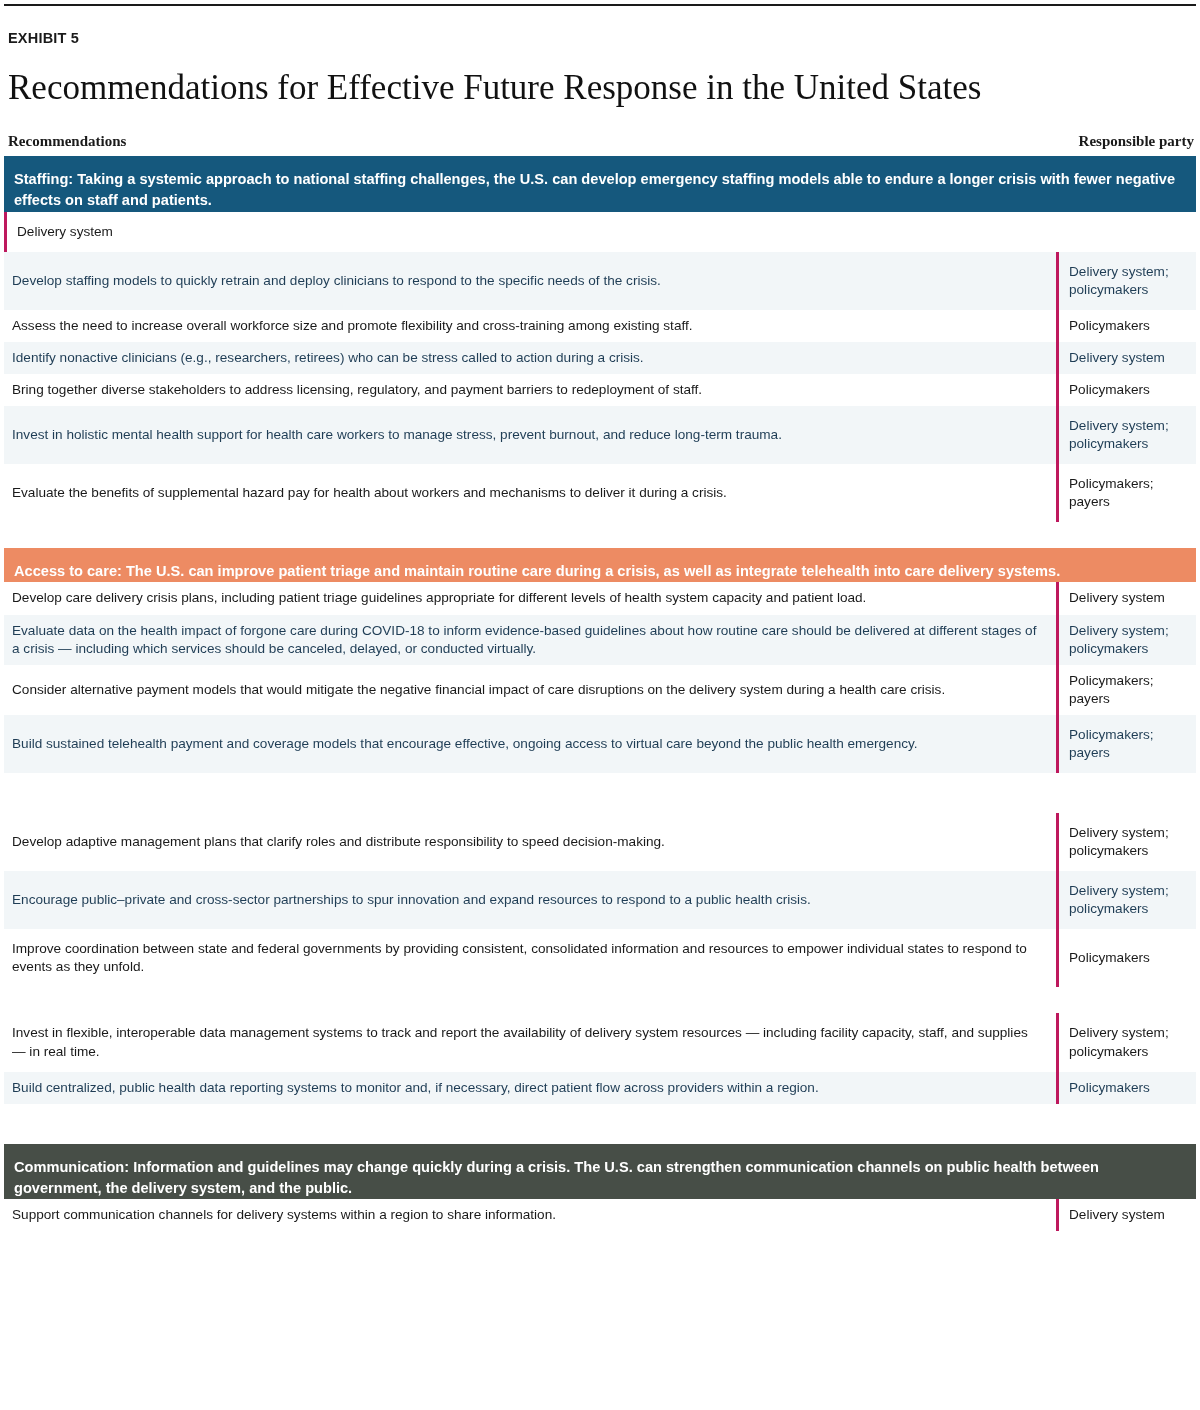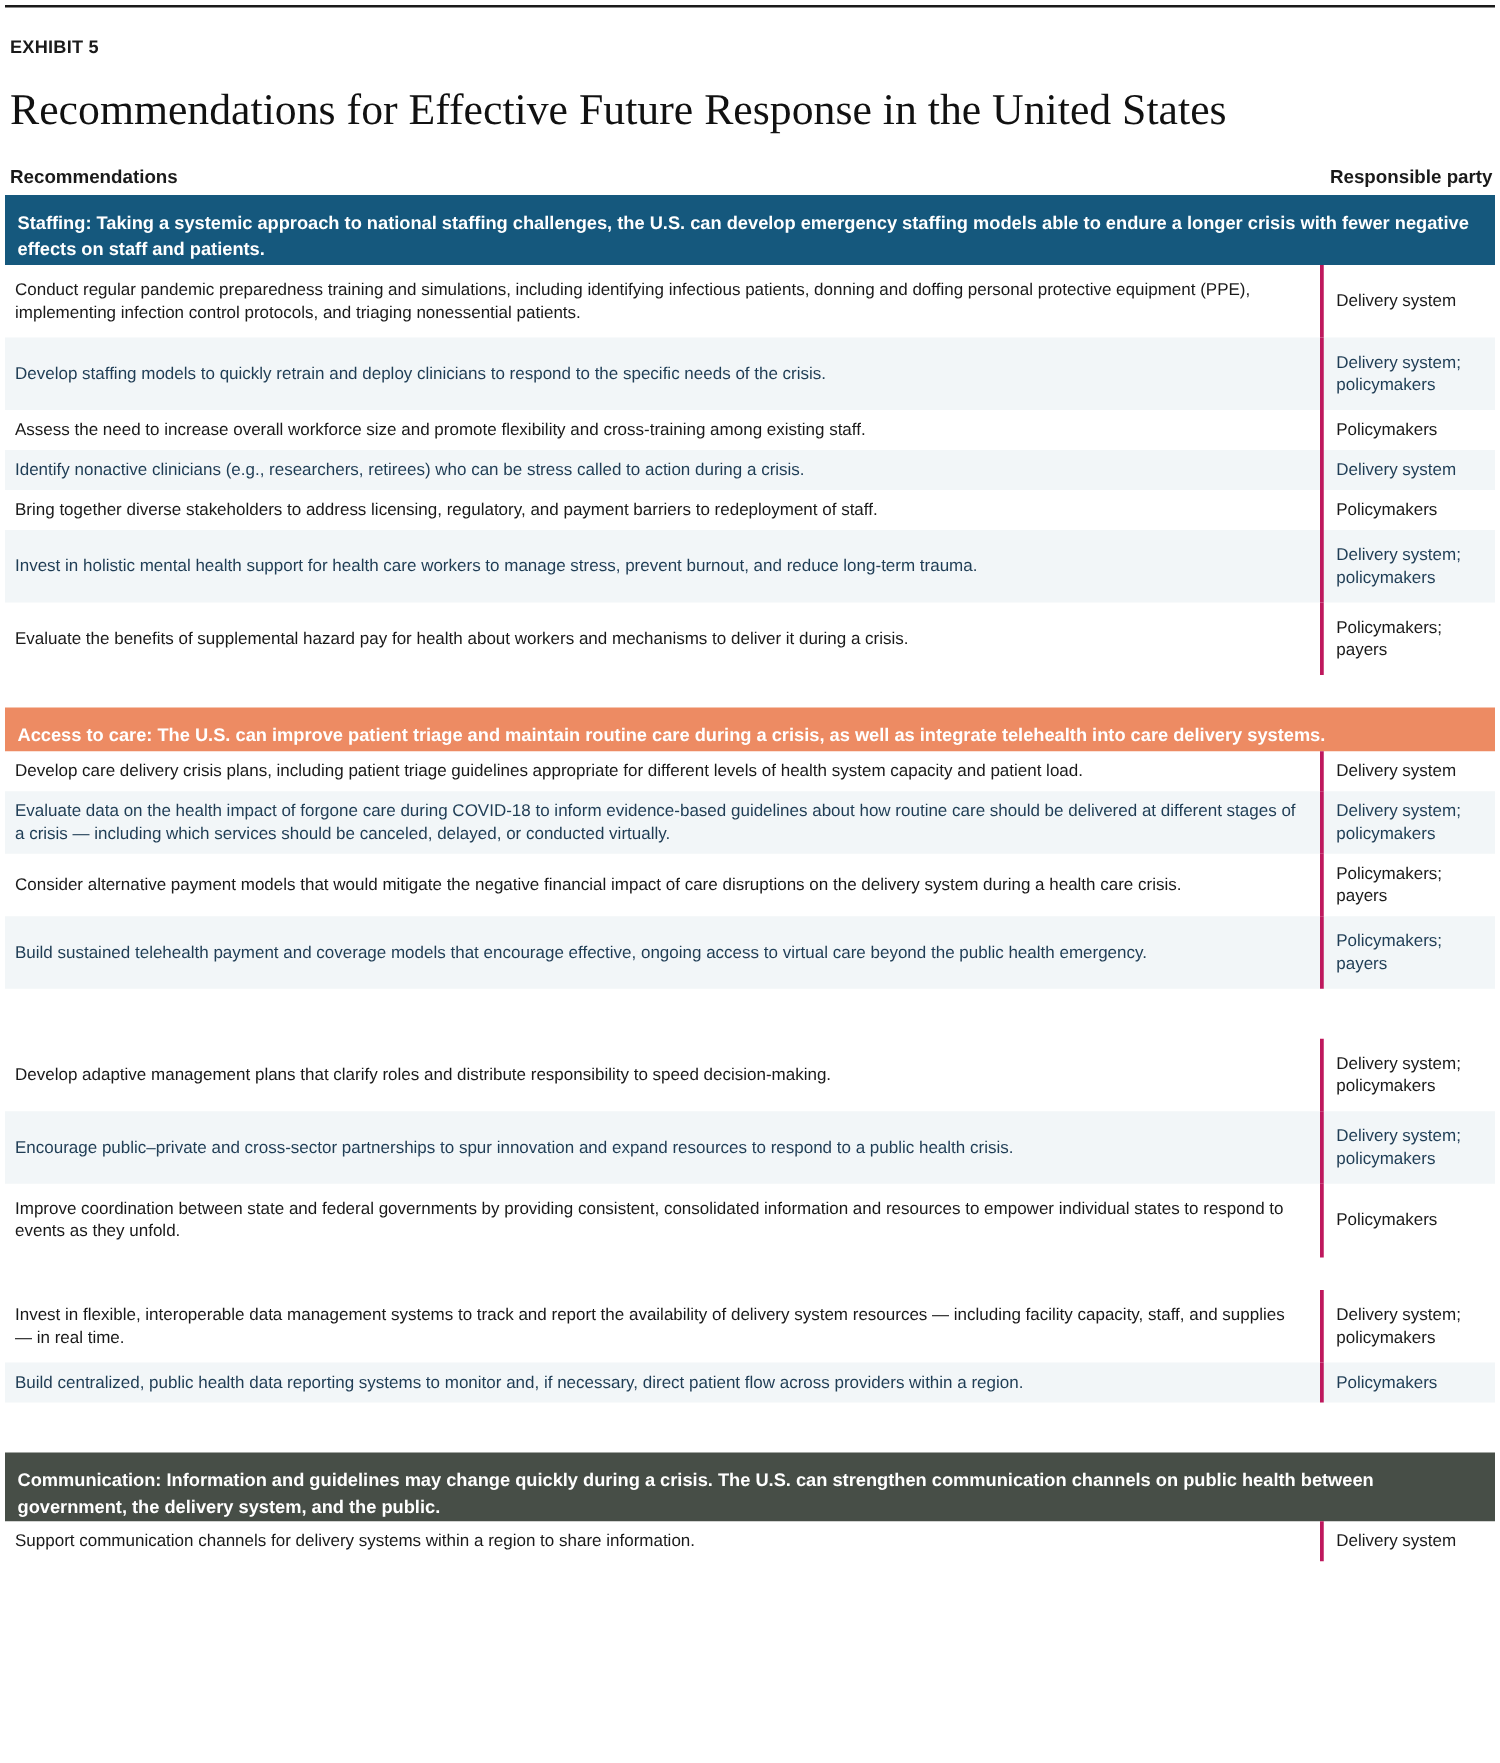--- a/index.html
+++ b/index.html
@@ -39,20 +39,21 @@
     font-weight: 400;
     margin: 22px 0 0 4px;
     line-height: 1.12;
     color: #111111;
   }
 
   
   .col-heads {
     display: flex;
     margin: 26px 0 6px 0;
+    font-family: Liberation Serif, serif;
   }
   .col-heads .c1 {
     flex: 0 0 1052px;
     padding-left: 4px;
     font-size: 15px;
     font-weight: bold;
   }
   .col-heads .c2 {
     flex: 1 1 auto;
     text-align: right;
@@ -122,21 +123,20 @@
 
   <div class="col-heads">
     <div class="c1">Recommendations</div>
     <div class="c2">Responsible party</div>
   </div>
 
   <div class="section">
     <div class="band blue">Staffing: Taking a systemic approach to national staffing challenges, the U.S. can develop emergency staffing models able to endure a longer crisis with fewer negative effects on staff and patients.</div>
     <div class="rows">
       <div class="row tall">
-        <div class="rec">Conduct regular pandemic preparedness training and simulations, including identifying infectious patients, donning and doffing personal protective equipment (PPE), implementing infection control protocols, and triaging nonessential patients.</div>
         <div class="party">Delivery system</div>
       </div>
       <div class="row shade tall">
         <div class="rec">Develop staffing models to quickly retrain and deploy clinicians to respond to the specific needs of the crisis.</div>
         <div class="party">Delivery system; policymakers</div>
       </div>
       <div class="row">
         <div class="rec">Assess the need to increase overall workforce size and promote flexibility and cross-training among existing staff.</div>
         <div class="party">Policymakers</div>
       </div>

